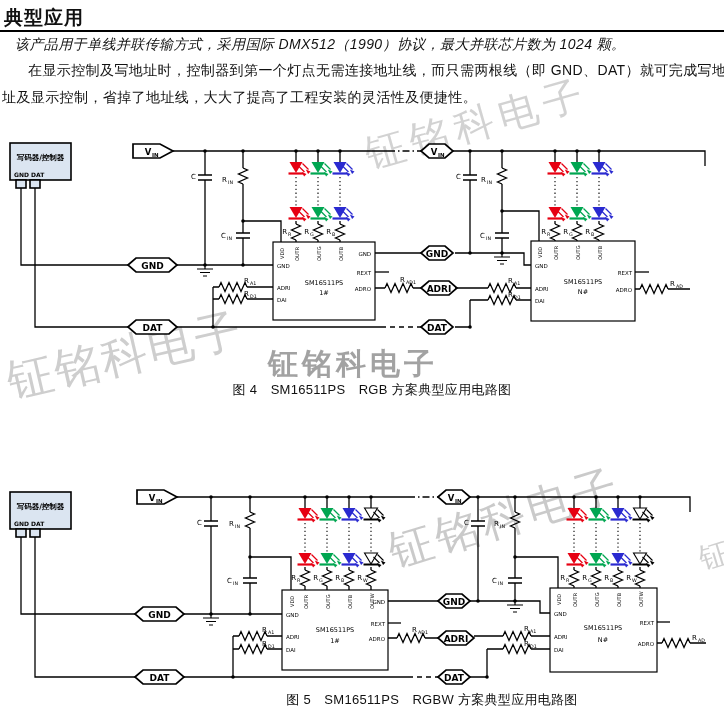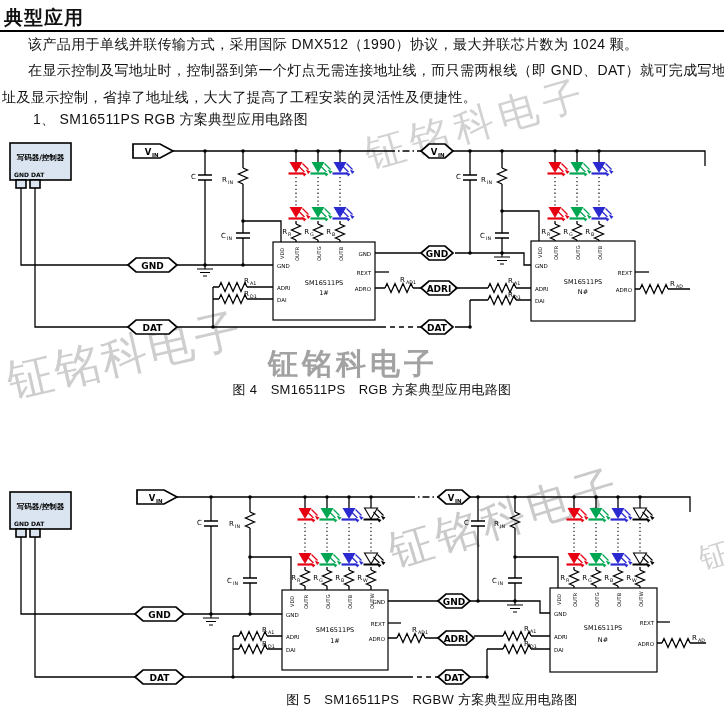--- a/index.html
+++ b/index.html
@@ -34,24 +34,23 @@
   .ctxt{font-weight:bold;font-size:7.5px;text-anchor:middle;}
   .cpin{font-weight:bold;font-size:6px;}
 </style>
 </head>
 <body>
 
 <div class="page">
 
   <div class="abs title">典型应用</div>
   <div class="abs rule"></div>
-  <div class="abs body-line" style="left:28px;top:36px;">该产品用于单线并联传输方式，采用国际 DMX512（1990）协议，最大并联芯片数为 1024 颗。</div>
+  <div class="abs body-line" style="left:15px;top:36px;font-style:italic;">该产品用于单线并联传输方式，采用国际 DMX512（1990）协议，最大并联芯片数为 1024 颗。</div>
   <div class="abs body-line" style="left:28px;top:62px;">在显示控制及写地址时，控制器到第一个灯点无需连接地址线，而只需两根线（即 GND、DAT）就可完成写地</div>
   <div class="abs body-line" style="left:2px;top:89px;">址及显示控制，省掉了地址线，大大了提高了工程安装的灵活性及便捷性。</div>
-  <div class="abs item" style="left:33px;top:111px;">1、 SM16511PS RGB 方案典型应用电路图</div>
   <div class="abs caption" style="top:381px;padding-left:10px;">图 4　SM16511PS　RGB 方案典型应用电路图</div>
   <div class="abs caption" style="top:691px;padding-left:70px;">图 5　SM16511PS　RGBW 方案典型应用电路图</div>
 
   <div class="abs wm" style="left:366px;top:128px;font-size:40px;letter-spacing:6px;opacity:.38;transform:rotate(-16deg);">钲铭科电子</div>
   <div class="abs wm" style="left:8px;top:352px;font-size:46px;letter-spacing:2px;opacity:.42;transform:rotate(-13deg);">钲铭科电子</div>
   <div class="abs wm" style="left:268px;top:344px;font-size:30px;letter-spacing:4px;font-weight:bold;opacity:.8;">钲铭科电子</div>
   <div class="abs wm" style="left:390px;top:524px;font-size:44px;letter-spacing:4px;opacity:.45;transform:rotate(-17deg);">钲铭科电子</div>
   <div class="abs wm" style="left:700px;top:540px;font-size:30px;opacity:.4;transform:rotate(-17deg);">钲铭科电子</div>
 
   <svg style="top:138px;" width="724" height="252" viewBox="0 138 724 252">

